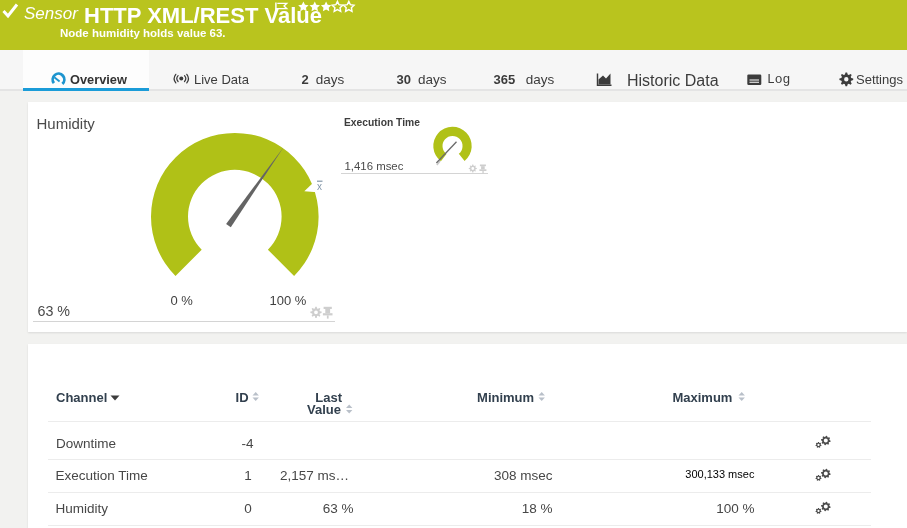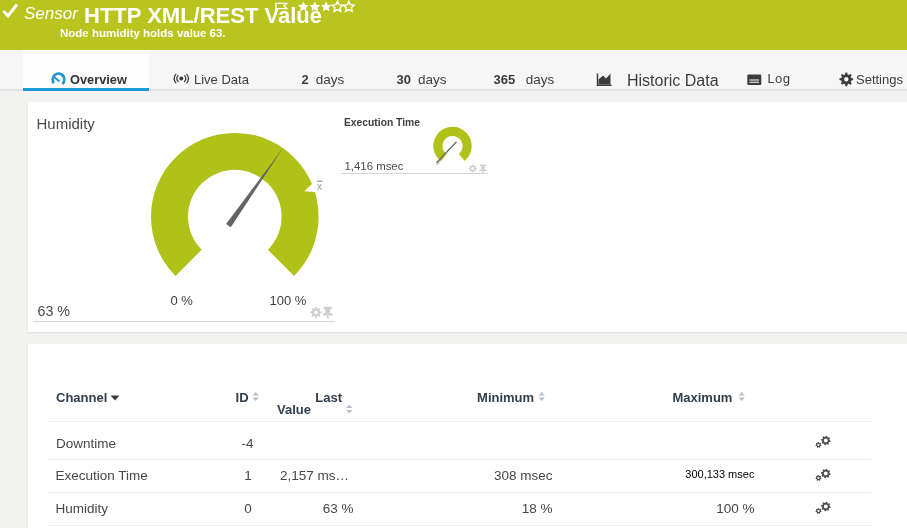--- a/index.html
+++ b/index.html
@@ -36,21 +36,21 @@
 <span class="abs" style="left:287.9px;top:292.8px;font-size:13px;color:#3f3f3f;transform:translateX(-50%);">100 %</span>
 <div class="abs" style="left:33px;top:321px;width:302px;height:1px;background:#d4d4d4;"></div>
 
 <span class="abs" style="left:344px;top:116.5px;font-size:10.3px;font-weight:bold;color:#3d3d3d;">Execution Time</span>
 <span class="abs" style="left:344.5px;top:159.5px;font-size:11.4px;color:#4a4a4a;">1,416 msec</span>
 <div class="abs" style="left:341px;top:172.6px;width:147px;height:1px;background:#d4d4d4;"></div>
 
 <span class="abs" style="left:56px;top:389.5px;font-size:13px;font-weight:bold;color:#32404e;">Channel</span>
 <span class="abs" style="right:658.4px;top:389.5px;font-size:13px;font-weight:bold;color:#32404e;">ID</span>
 <span class="abs" style="right:565px;top:389.5px;font-size:13px;font-weight:bold;color:#32404e;">Last</span>
-<span class="abs" style="right:596px;top:402px;font-size:13px;font-weight:bold;color:#32404e;">Value</span>
+<span class="abs" style="right:566px;top:402px;font-size:13px;font-weight:bold;color:#32404e;">Value</span>
 <span class="abs" style="right:372.9px;top:389.5px;font-size:13px;font-weight:bold;color:#32404e;margin-left:7px;">Minimum</span>
 <span class="abs" style="right:174.6px;top:389.5px;font-size:13px;font-weight:bold;color:#32404e;">Maximum</span>
 
 <div class="abs" style="left:47.5px;top:421px;width:823px;height:1px;background:#ececec;"></div>
 <div class="abs" style="left:47.5px;top:458.7px;width:823px;height:1px;background:#ececec;"></div>
 <div class="abs" style="left:47.5px;top:492px;width:823px;height:1px;background:#ececec;"></div>
 <div class="abs" style="left:47.5px;top:525px;width:823px;height:1px;background:#ececec;"></div>
 
 <span class="abs" style="left:56px;top:435.5px;font-size:13.5px;color:#474747;">Downtime</span>
 <span class="abs" style="right:653.5px;top:435.5px;font-size:13.5px;color:#474747;">-4</span>

